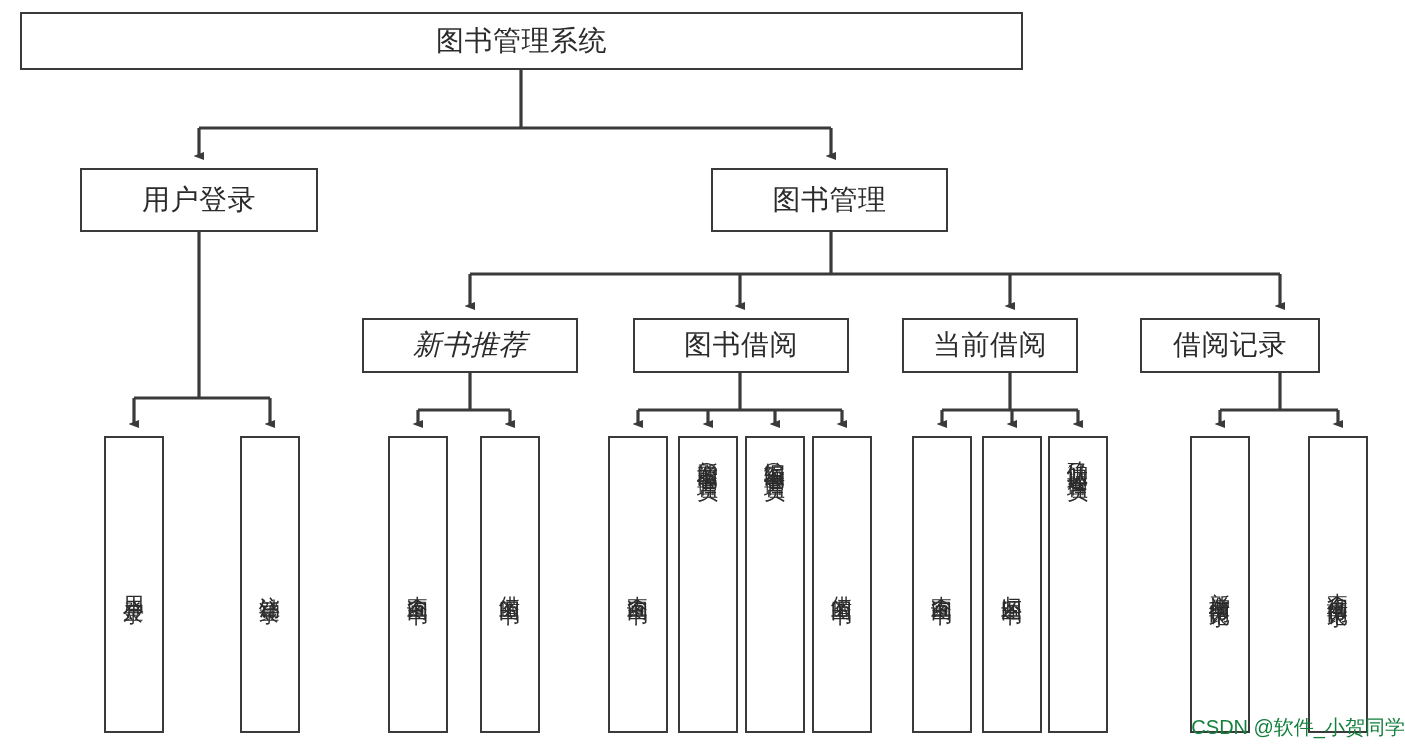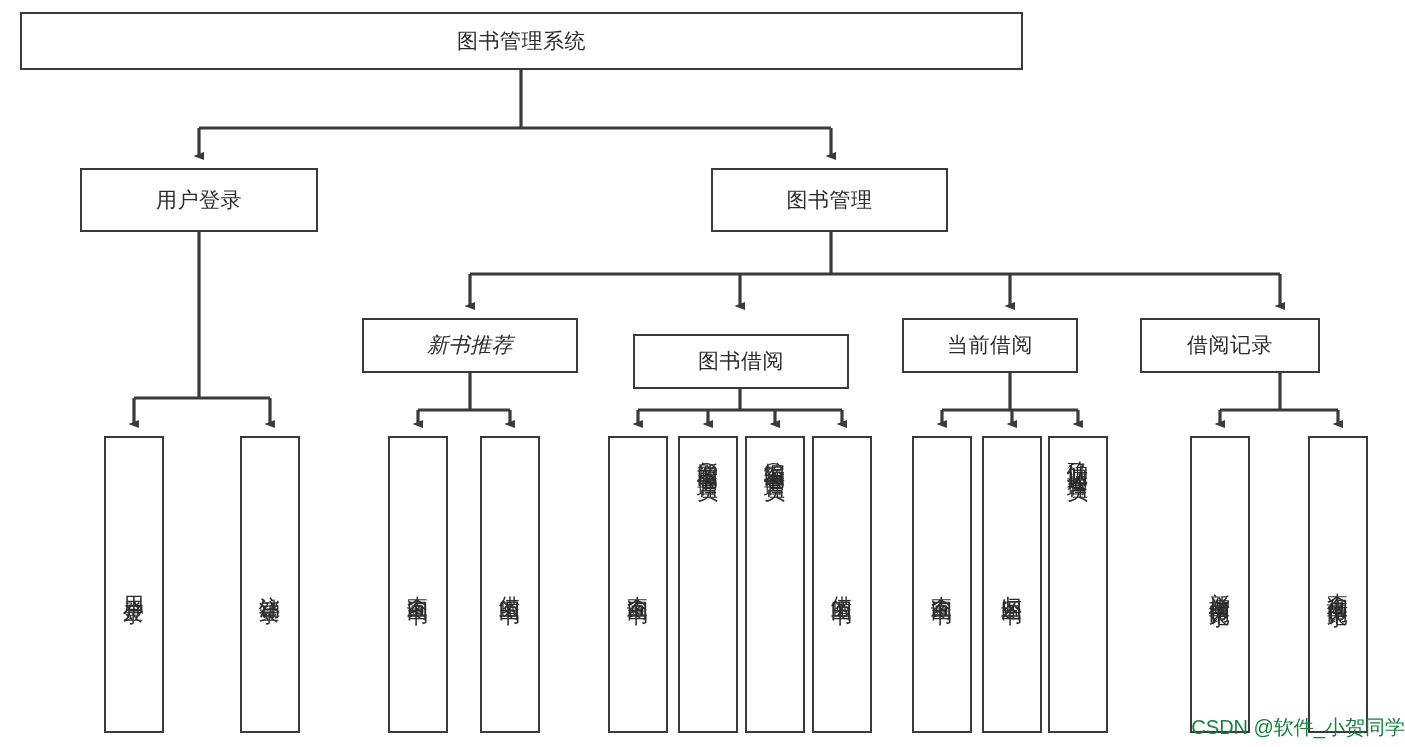--- a/index.html
+++ b/index.html
@@ -30,21 +30,21 @@
     position: absolute;
     box-sizing: border-box;
     border: 2.5px solid #3a3a3a;
     background: #ffffff;
     display: flex;
     align-items: center;
     justify-content: center;
     z-index: 2;
   }
   .node .label {
-    font-size: 21px;
+    font-size: 28px;
     line-height: 1.08;
     color: #2b2b2b;
     letter-spacing: 0.5px;
     white-space: nowrap;
   }
   .node.leaf {
     align-items: flex-start;
     justify-content: center;
     padding-top: 6px;
   }
@@ -132,21 +132,21 @@
   <div class="node" style="left:80px; top:168px; width:238px; height:64px;">
     <span class="label">用户登录</span>
   </div>
   <div class="node" style="left:711px; top:168px; width:237px; height:64px;text-align:center;">
     <span class="label">图书管理</span>
   </div>
 
   <div class="node" style="left:362px; top:318px; width:216px; height:55px;font-style:italic;">
     <span class="label">新书推荐</span>
   </div>
-  <div class="node" style="left:633px; top:318px; width:216px; height:55px;margin-top:16px;">
+  <div class="node" style="left:633px; top:318px; width:216px; height:55px;">
     <span class="label">图书借阅</span>
   </div>
   <div class="node" style="left:902px; top:318px; width:176px; height:55px;">
     <span class="label">当前借阅</span>
   </div>
   <div class="node" style="left:1140px; top:318px; width:180px; height:55px;font-family:Liberation Serif, serif;">
     <span class="label">借阅记录</span>
   </div>
 
   <div class="node leaf centered" style="left:104px; top:436px; width:60px; height:297px;">

